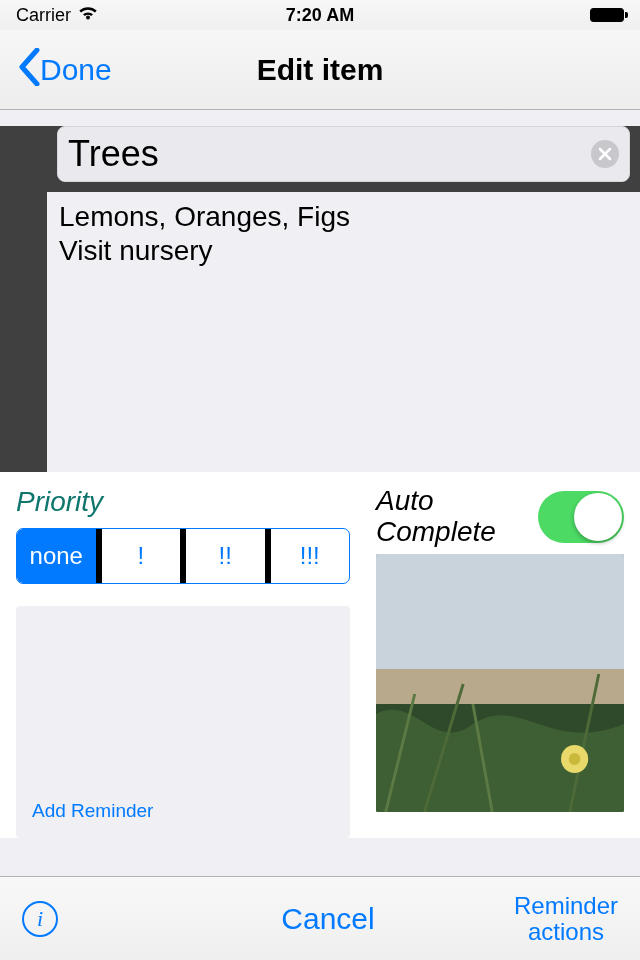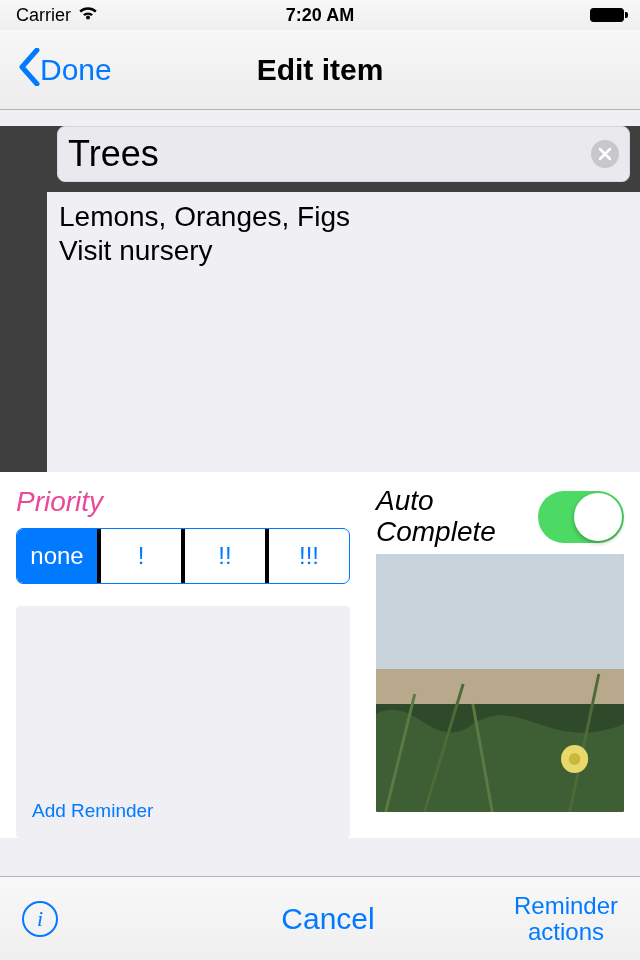--- a/index.html
+++ b/index.html
@@ -81,34 +81,34 @@
       white-space:pre-line;
     }
     .lower {
       background:#fff;
       padding:14px 16px 0 16px;
       display:flex;
       gap:18px;
     }
     .lower-left { width: 334px; }
     .lower-right { flex:1;padding-left:8px; }
-    .label-italic { font-style:italic; font-size:28px; color:#ec4899; margin-bottom:10px; }
+    .label-italic { font-style:italic; font-size:28px; color:#0f766e; margin-bottom:10px; }
     .segmented {
       display:flex;
       border:1.5px solid #027aff;
       border-radius:7px;
       overflow:hidden;
       height:56px;
     }
     .seg-item {
       flex:1;
       display:flex; align-items:center; justify-content:center;
       color:#027aff;
       font-size:24px;
-      border-right:4px solid #000000;
+      border-right:6px solid #000000;
     }
     .seg-item:last-child { border-right:none; }
     .seg-item.selected { background:#027aff; color:#fff; }
     .reminder-box {
       margin-top:22px;
       background:#efeff4;
       border-radius:4px;
       height:232px;
       display:flex;
       align-items:flex-end;

